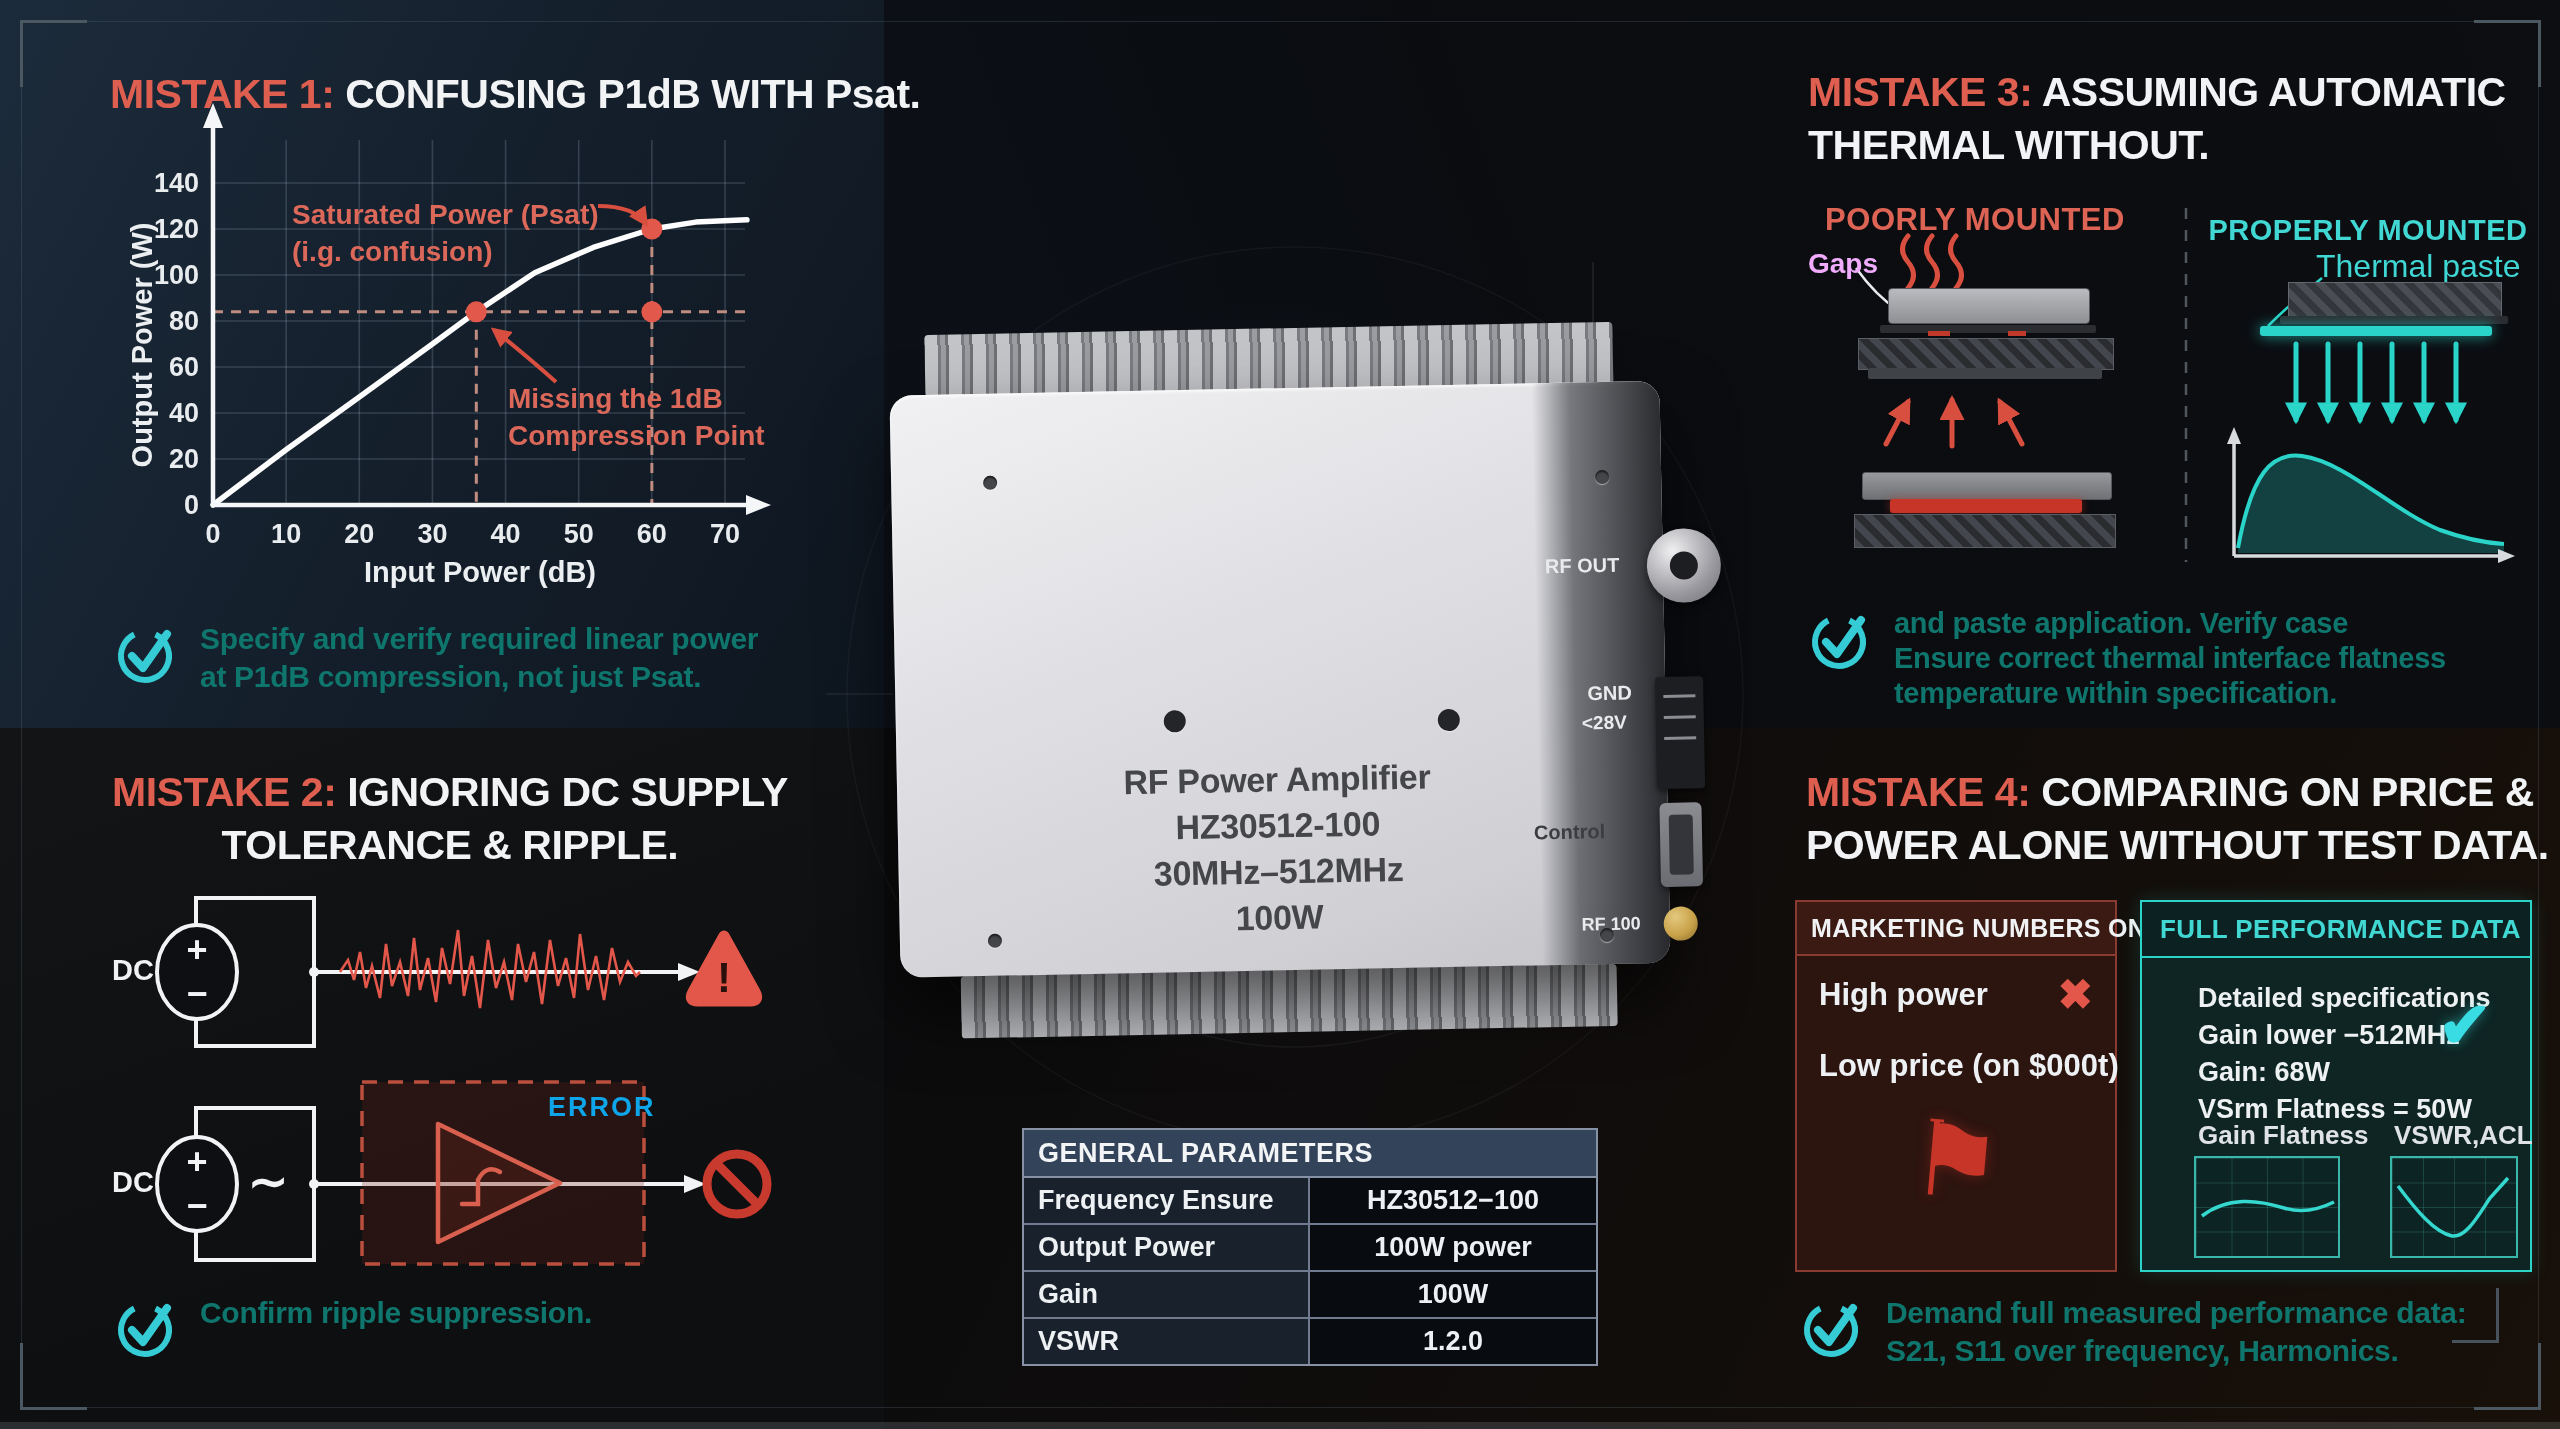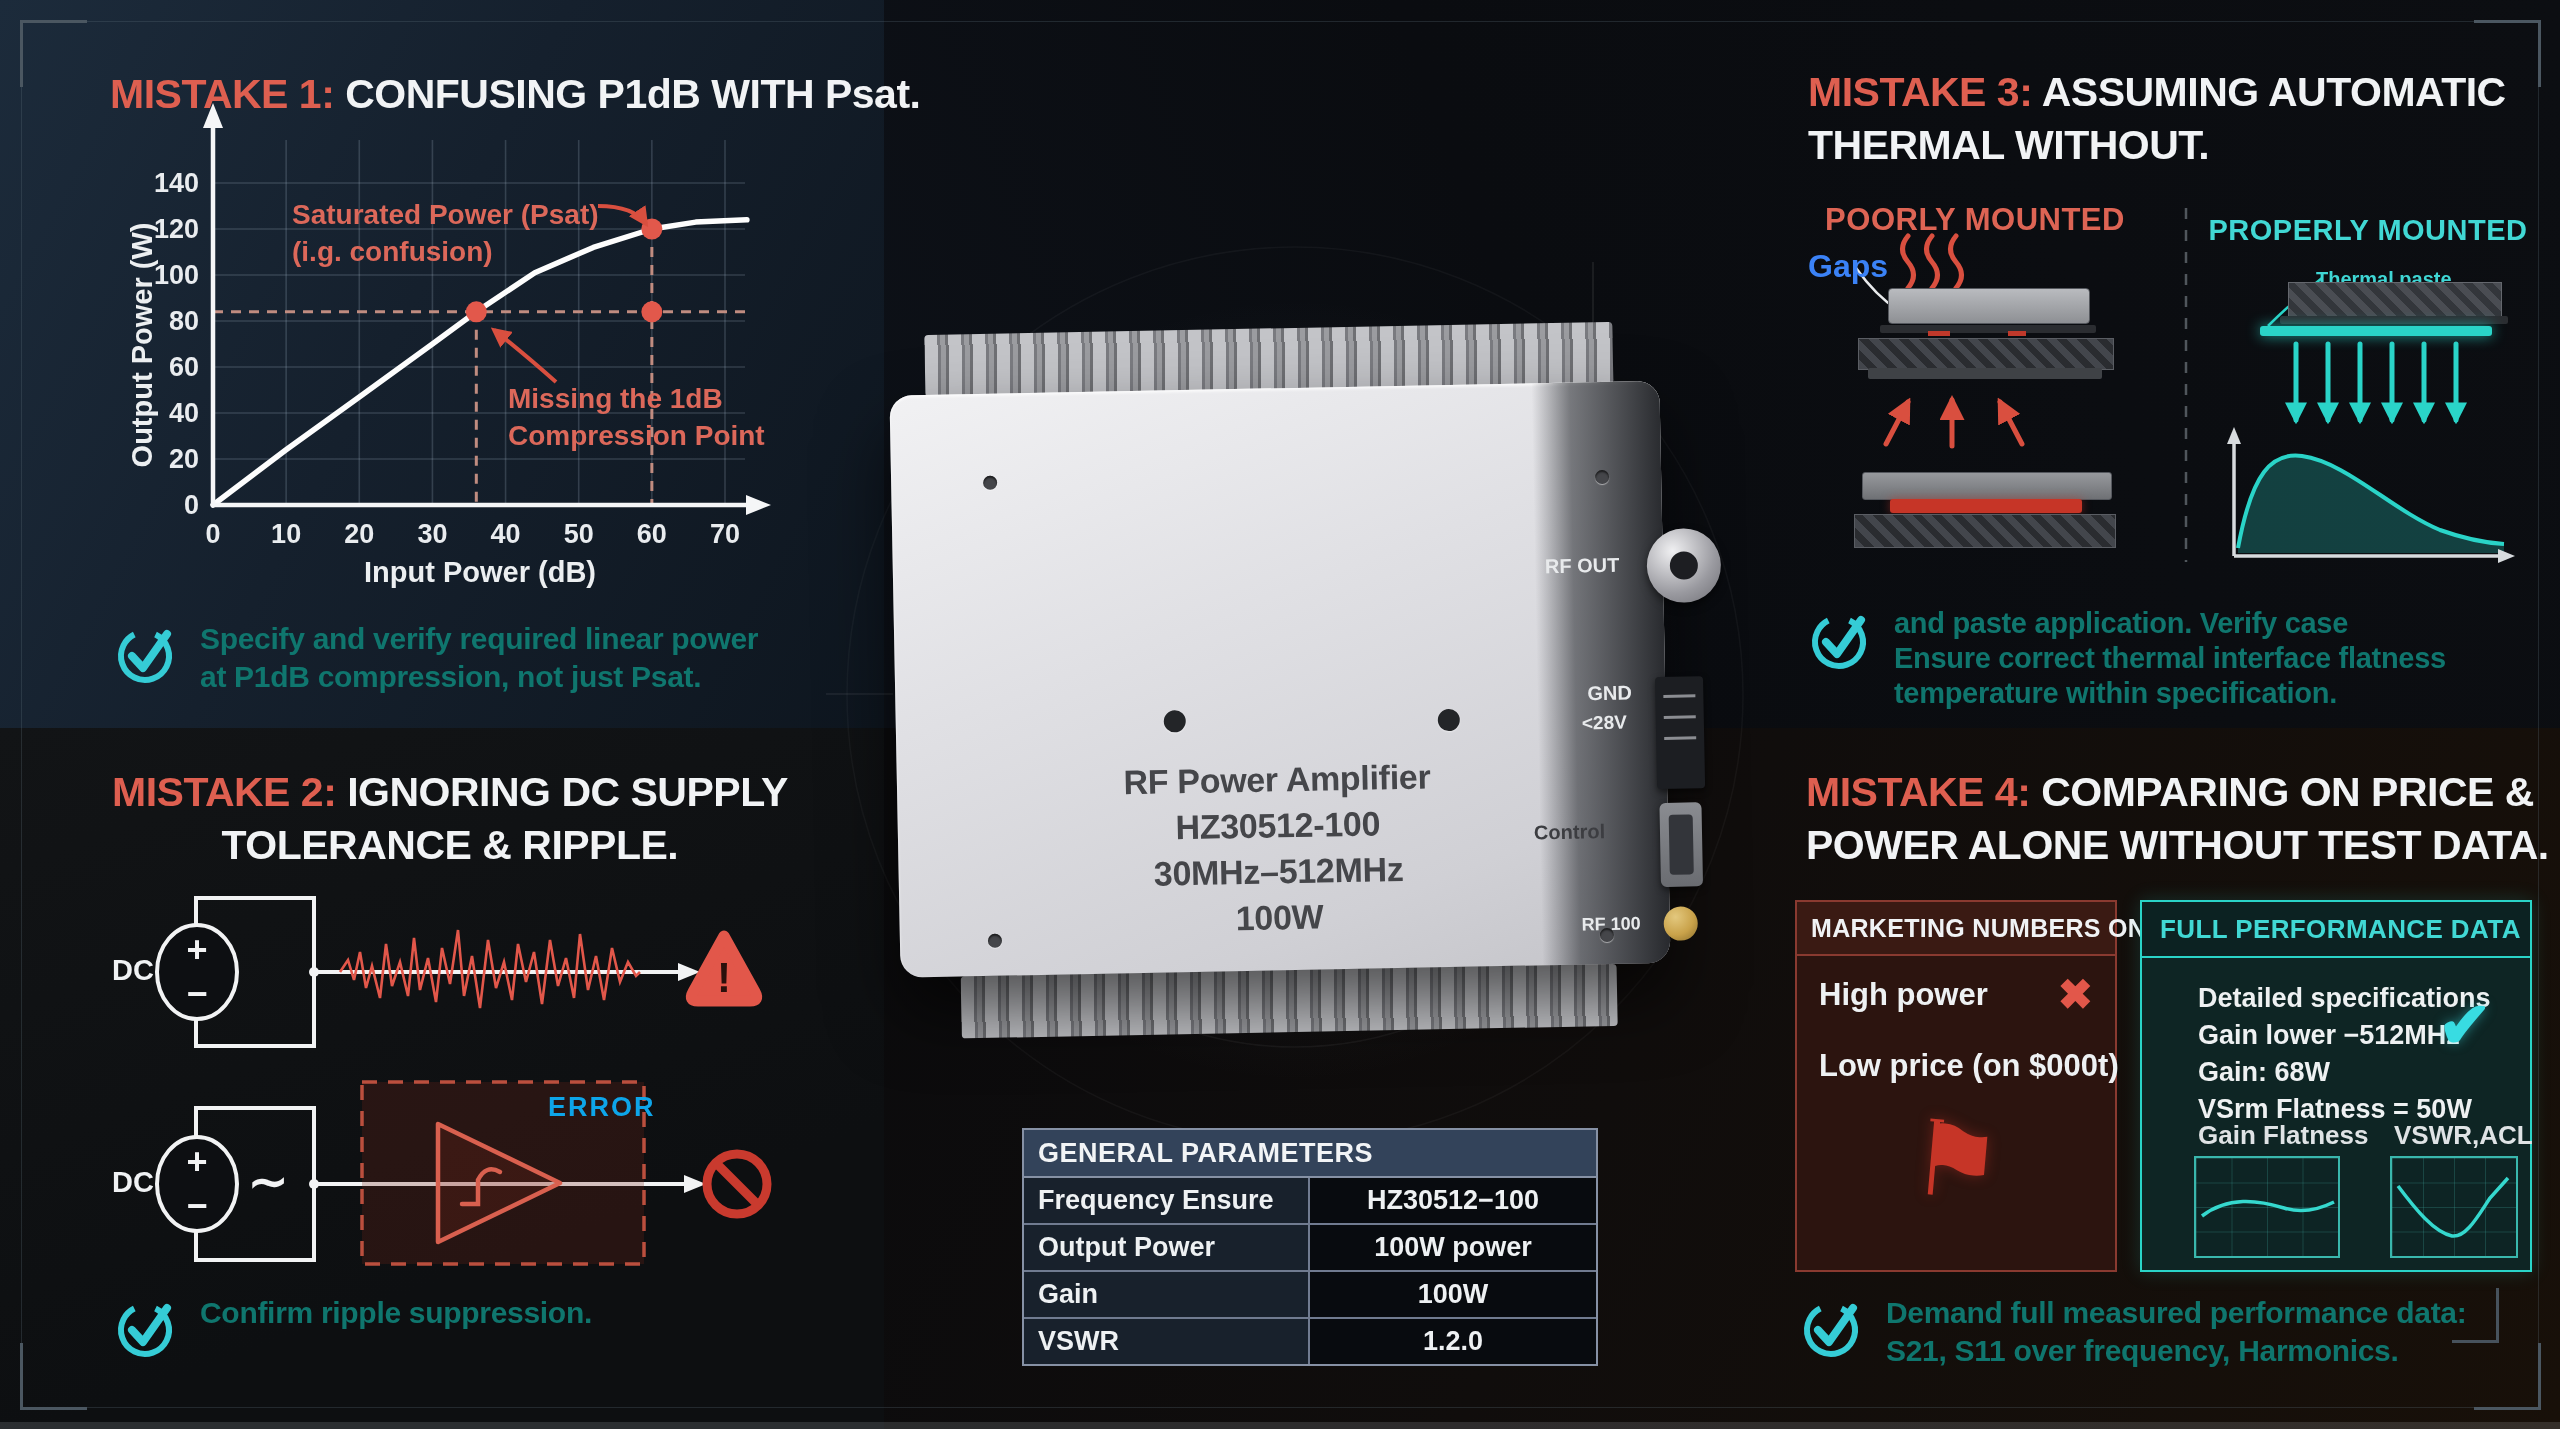--- a/index.html
+++ b/index.html
@@ -25,22 +25,22 @@
   
   .title{font-size:41px;font-weight:bold;color:#f1f3f5;letter-spacing:-.5px;line-height:53px;white-space:nowrap;}
   .mlabel{color:#de5f50;}
   .advice-row{display:flex;align-items:flex-start;gap:22px;}
   .advice{font-size:30px;color:#0f766e;line-height:38px;font-weight:bold;letter-spacing:-.3px;}
   .advice.sm{font-size:29px;line-height:35px;}
   .ann{font-size:28px;color:#dc685a;line-height:37px;font-weight:bold;white-space:nowrap;}
   .axis-label{font-size:29px;color:#eceff1;font-weight:bold;white-space:nowrap;}
   .head-red{font-size:31px;font-weight:bold;color:#dd6454;letter-spacing:.5px;white-space:nowrap;}
   .head-teal{font-size:29px;font-weight:bold;color:#41d8d4;letter-spacing:.5px;white-space:nowrap;margin-top:12px;}
-  .wlabel{font-size:32px;color:#3b82f6;font-weight:bold;white-space:nowrap;}
-  .tlabel{font-size:20px;color:#3fd6d4;font-weight:bold;white-space:nowrap;margin-top:20px;}
+  .wlabel{font-size:28px;color:#f0abfc;font-weight:bold;white-space:nowrap;}
+  .tlabel{font-size:32px;color:#3fd6d4;font-weight:normal;white-space:nowrap;}
   .dc-label{font-size:29px;color:#f0f2f4;font-weight:bold;}
   .error-label{font-size:27px;color:#0ea5e9;font-weight:bold;letter-spacing:2px;}
   
   svg text{font-family:"Liberation Sans",sans-serif;}
   .grid{stroke:rgba(170,188,205,.22);stroke-width:1.6;}
   .dash{stroke:#c08c80;stroke-width:3;stroke-dasharray:10 8;}
   .curve{fill:none;stroke:#fdfdfd;stroke-width:5.5;stroke-linejoin:round;stroke-linecap:round;}
   .dot{fill:#e2584b;}
   .tickx{fill:#e9ecef;font-size:27px;font-weight:bold;text-anchor:middle;}
   .ticky{fill:#e9ecef;font-size:27px;font-weight:bold;text-anchor:end;}

